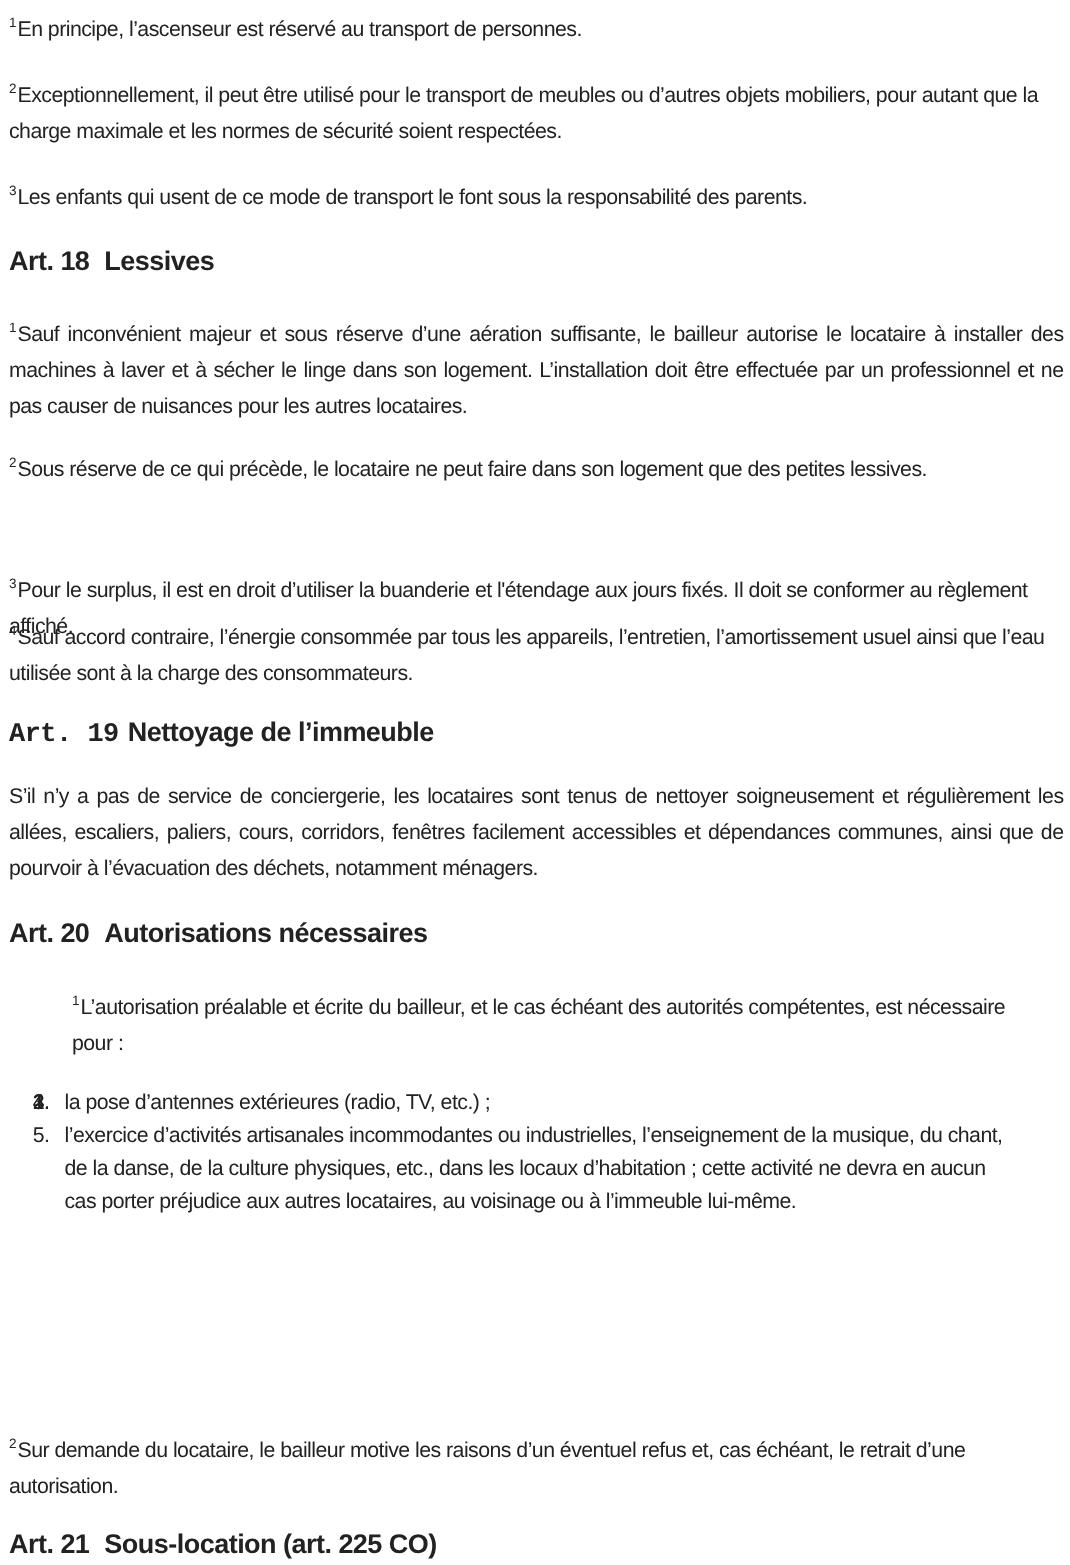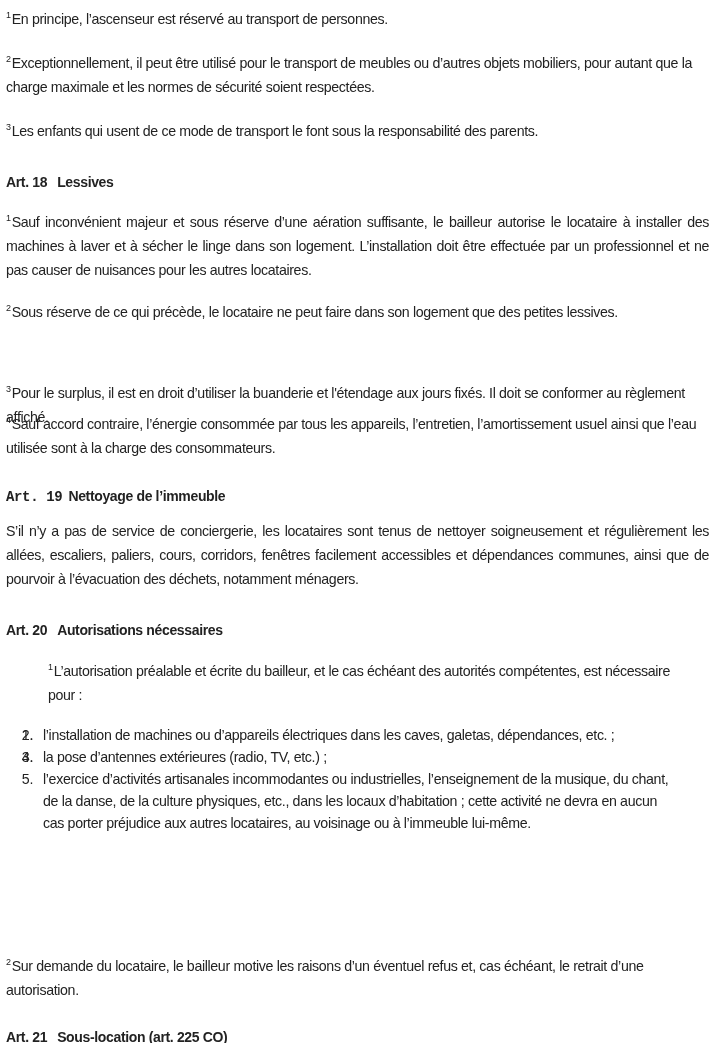--- a/index.html
+++ b/index.html
@@ -6,21 +6,21 @@
     body {
       width: 713px; height: 1043px; position: relative; overflow: hidden;
       font-family: "Liberation Sans", sans-serif;
       color: #222222;
       font-size: 14.2px;
       letter-spacing: -0.35px;
     }
     .blk { position: absolute; left: 6px; right: 4px; line-height: 24px; margin: 0; }
     .just { text-align: justify; text-align-last: left; }
     .sup { font-size: 9px; vertical-align: 6px; margin-right: 1px; }
-    .heading { font-weight: bold; font-size: 14px; margin-top: 8px; }
+    .heading { font-weight: bold; font-size: 18px; }
     .heading .num { margin-right: 10px; }
     ol.items { position: absolute; left: 6px; right: 4px; margin: 0; padding: 0; list-style: none; line-height: 22px; }
     ol.items li { position: relative; padding-left: 37px; }
     ol.items li .marker { position: absolute; left: 27px; transform: translateX(-100%); }
   </style>
 </head>
 <body>
 
 <p class="blk" style="top:3px;"><span class="sup">1</span><span>En principe, l’ascenseur est réservé au transport de personnes.</span></p>
 
@@ -41,21 +41,21 @@
 <h3 class="blk heading" style="top:476px;"><span class="num" style="margin-right:6px;font-family:Liberation Mono, monospace;">Art. 19</span><span>Nettoyage de l’immeuble</span></h3>
 
 <p class="blk just" style="top:519px;"><span>S’il n’y a pas de service de conciergerie, les locataires sont tenus de nettoyer soigneusement et régulièrement les allées, escaliers, paliers, cours, corridors, fenêtres facilement accessibles et dépendances communes, ainsi que de pourvoir à l’évacuation des déchets, notamment ménagers.</span></p>
 
 <h3 class="blk heading" style="top:610px;"><span class="num">Art. 20</span><span>Autorisations nécessaires</span></h3>
 
 <p class="blk" style="top:655px; width:640px;margin-left:42px;"><span class="sup">1</span><span>L’autorisation préalable et écrite du bailleur, et le cas échéant des autorités compétentes, est nécessaire pour :</span></p>
 
 <ol class="items" style="top:724px; width:672px;">
   <li><span class="marker">1.</span></li>
-  <li><span class="marker">2.</span><span>l’installation de machines ou d’appareils électriques dans les caves, galetas, dépendances, etc. ;</span></li>
+  <li><span class="marker">2.</span></li>
   <li><span class="marker">3.</span></li>
   <li><span class="marker">4.</span><span>la pose d’antennes extérieures (radio, TV, etc.) ;</span></li>
   <li><span class="marker">5.</span><span>l’exercice d’activités artisanales incommodantes ou industrielles, l’enseignement de la musique, du chant, de la danse, de la culture physiques, etc., dans les locaux d’habitation ; cette activité ne devra en aucun cas porter préjudice aux autres locataires, au voisinage ou à l’immeuble lui-même.</span></li>
 </ol>
 
 <p class="blk" style="top:950px;"><span class="sup">2</span><span>Sur demande du locataire, le bailleur motive les raisons d’un éventuel refus et, cas échéant, le retrait d’une autorisation.</span></p>
 
 <h3 class="blk heading" style="top:1017px;"><span class="num">Art. 21</span><span>Sous-location (art. 225 CO)</span></h3>
 
 </body></html>

